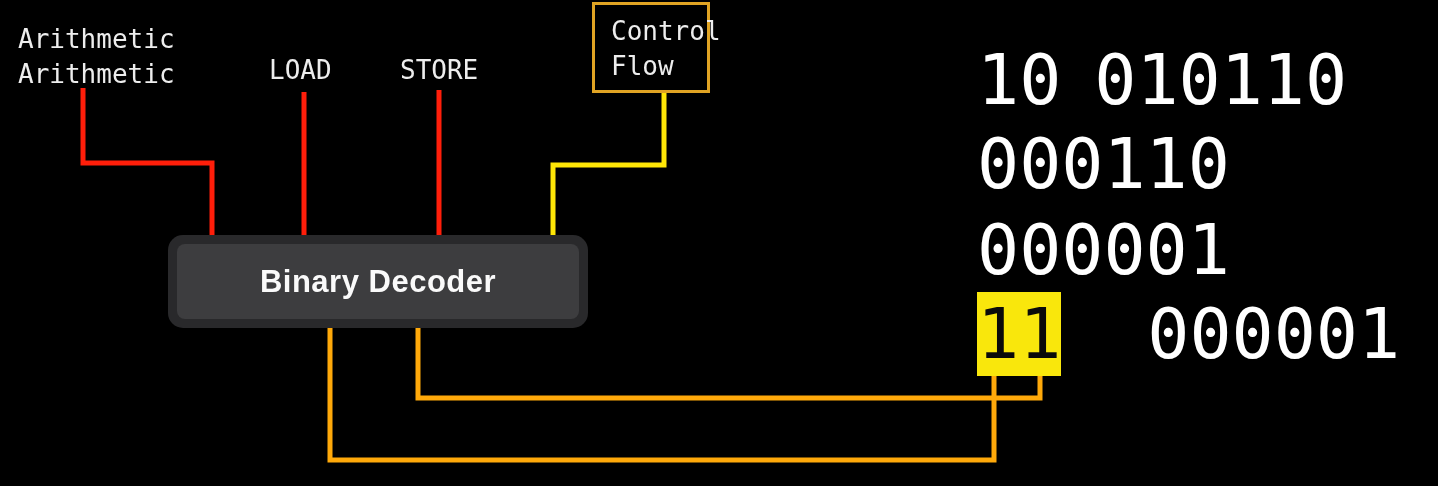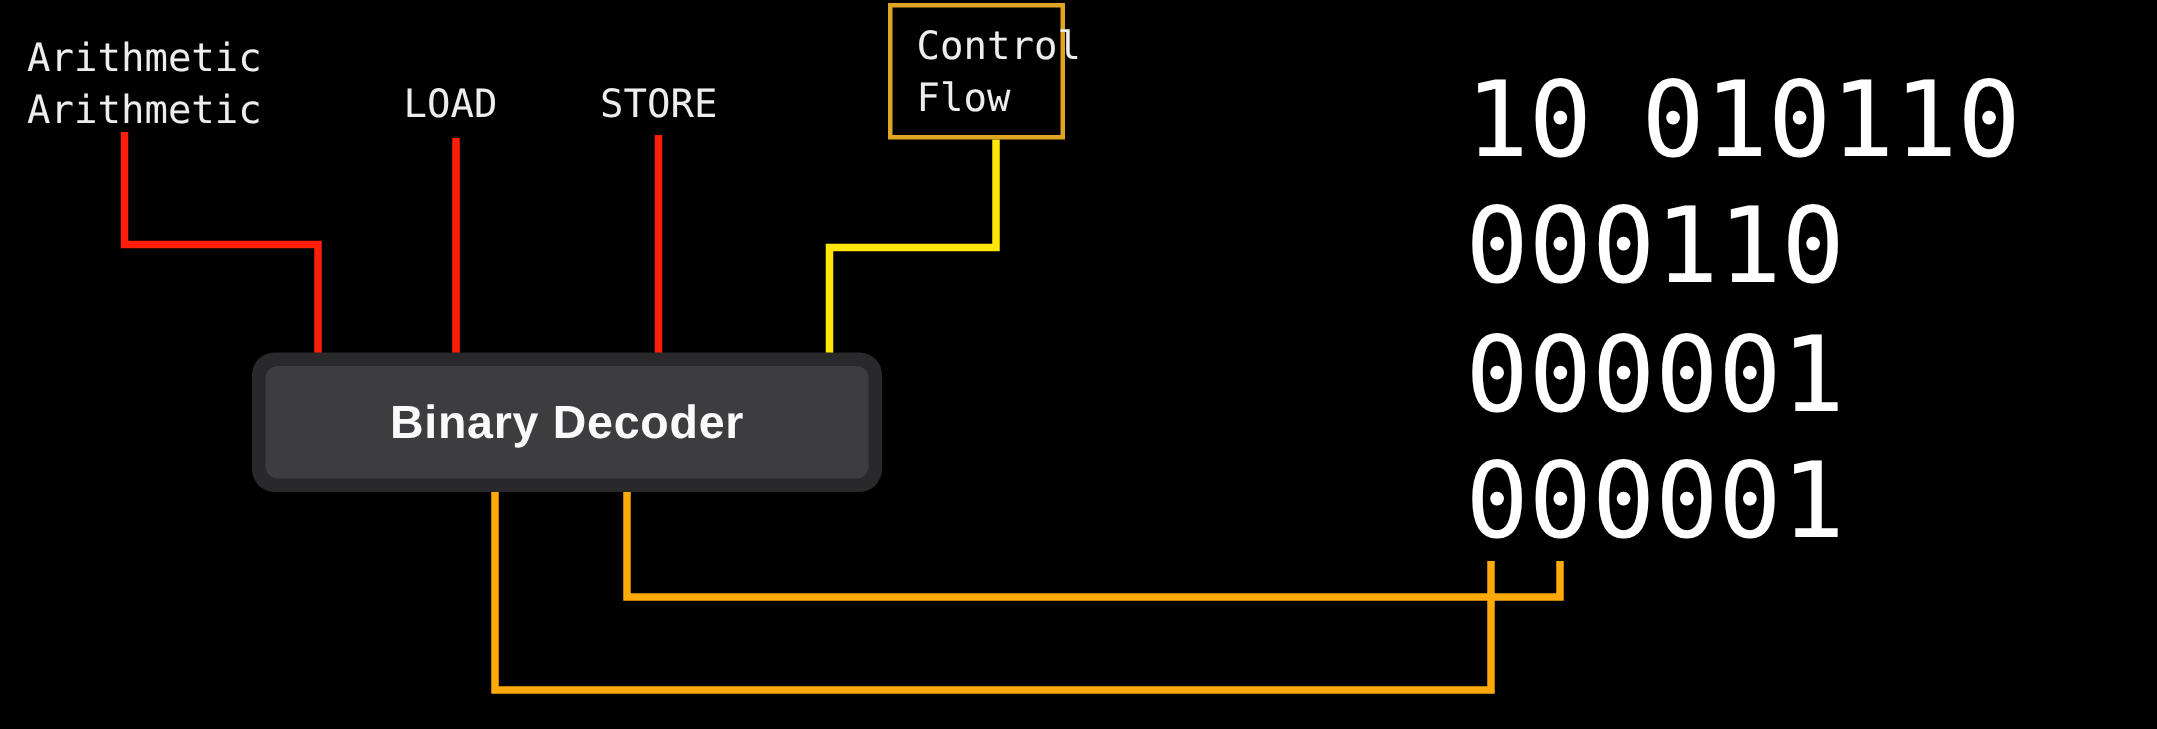--- a/index.html
+++ b/index.html
@@ -90,17 +90,18 @@
       <span class="opcode">10</span>
       <span class="operand">010110</span>
     </div>
     <div class="trow trow-1">
       <span class="operand">000110</span>
     </div>
     <div class="trow trow-2">
       <span class="operand">000001</span>
     </div>
     <div class="trow trow-3">
+      <span class="opcode highlight">11</span>
       <span class="operand">000001</span>
     </div>
   </div>
 
 </div>
 
 </body></html>

